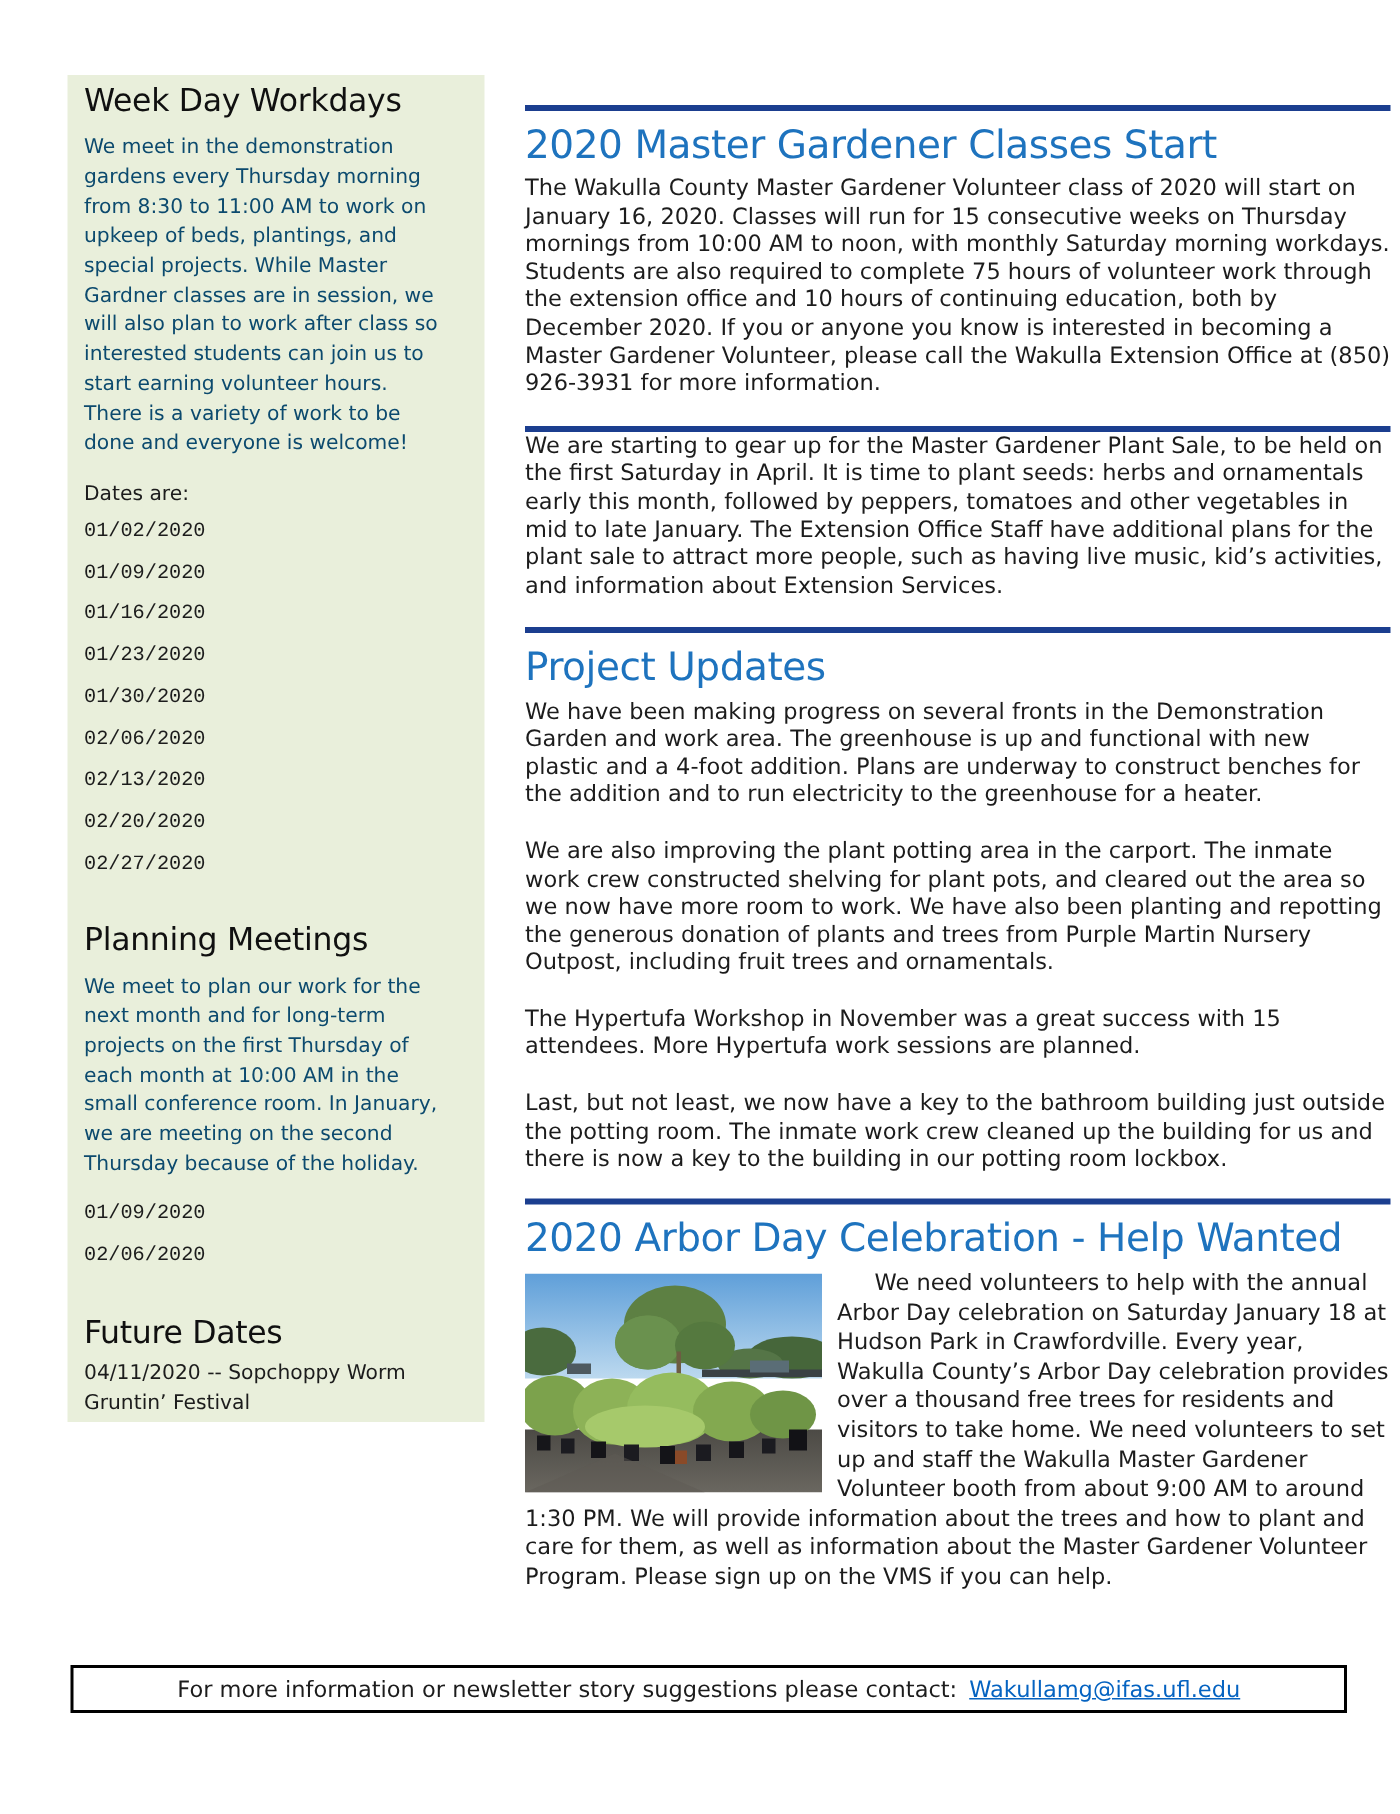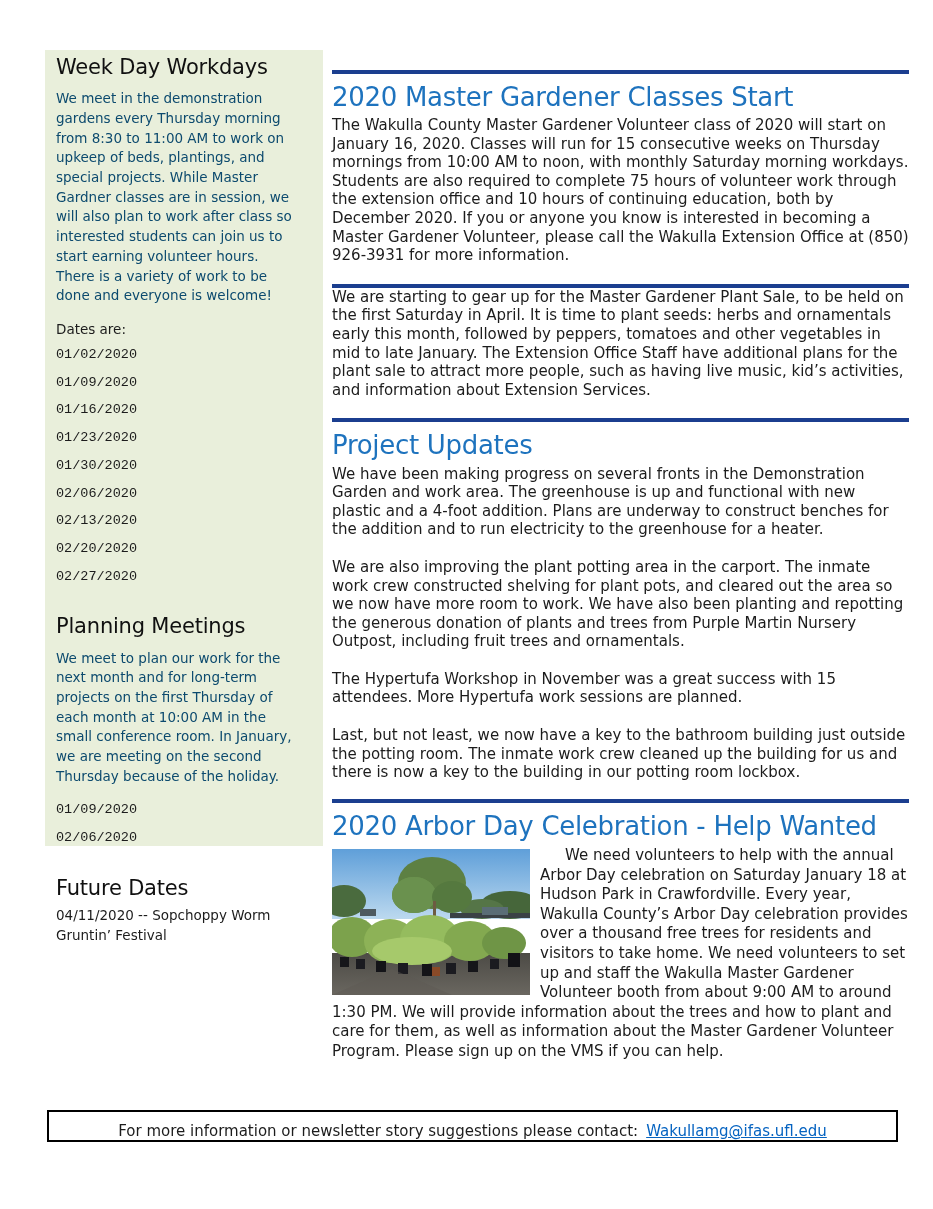--- a/index.html
+++ b/index.html
@@ -7,42 +7,42 @@
     width:933px;height:1209px;
     background:#ffffff;
     font-family:"DejaVu Sans","Liberation Sans",sans-serif;
     color:#1c1c1c;
     position:relative;
     overflow:hidden;
   }
 
   
   .sidebar{
-    position:absolute;left:45px;top:50px;width:278px;height:796px;
+    position:absolute;left:45px;top:50px;width:278px;height:898px;
     background:#e9efdb;
     box-sizing:border-box;
     padding:4px 24px 10px 11px;
   }
   .sb-title{
     font-size:21px;font-weight:normal;color:#101010;
     margin:0;line-height:1.25;letter-spacing:-0.2px;
   }
   .sb-title.spaced{margin-top:27px;}
   .sb-body{
     font-size:13.5px;line-height:1.46;margin:9px 0 0 0;color:#0c4a6e;
   }
   .sb-dates-label{font-size:13.5px;margin:15px 0 0 0;}
   ul.sb-dates{list-style:none;margin:8px 0 0 0;padding:0;}
   ul.sb-dates li{font-size:13.5px;line-height:1.46;margin:0 0 8px 0;font-family:Liberation Mono, monospace;}
   .sb-item{font-size:13.5px;line-height:1.46;margin:5px 0 0 0;}
   .sb-item + .sb-item{margin-top:19px;}
 
   
   .main{
-    position:absolute;left:332px;top:70px;width:577px;
+    position:absolute;left:350px;top:70px;width:577px;
   }
   .section{margin:0;}
   .rule{height:4px;background:#1b3e8f;margin:0;}
   .sec-title{
     font-size:26px;font-weight:normal;color:#1e73be;
     margin:9px 0 4px 0;line-height:1.12;letter-spacing:-0.3px;
   }
   .main p{
     font-size:15px;line-height:1.24;margin:0 0 19px 0;color:#1c1c1c;
   }
@@ -54,21 +54,21 @@
     float:left;width:198px;height:146px;margin:4px 10px 2px 0;
     display:block;
   }
   .photo-wrap svg{display:block;width:198px;height:146px;}
   .arbor-text{display:inline;padding-left:25px;}
 
   
   .footer-box{
     position:absolute;left:47px;top:1110px;width:851px;height:32px;
     border:2px solid #000;box-sizing:border-box;
-    display:flex;align-items:flex-end;justify-content:center;
+    display:flex;align-items:center;justify-content:center;
     font-size:15px;background:#fff;
   }
   .footer-box a{
     color:#0563c1;text-decoration:underline;margin-left:8px;cursor:pointer;
   }
 </style>
 </head>
 <body>
 
 <aside class="sidebar">

